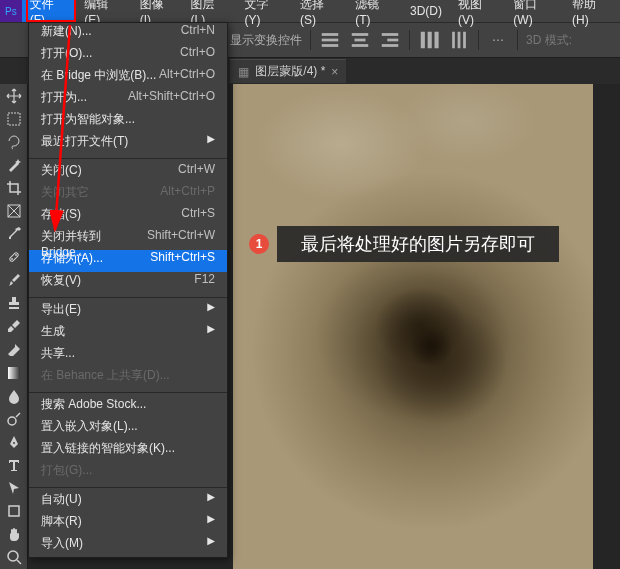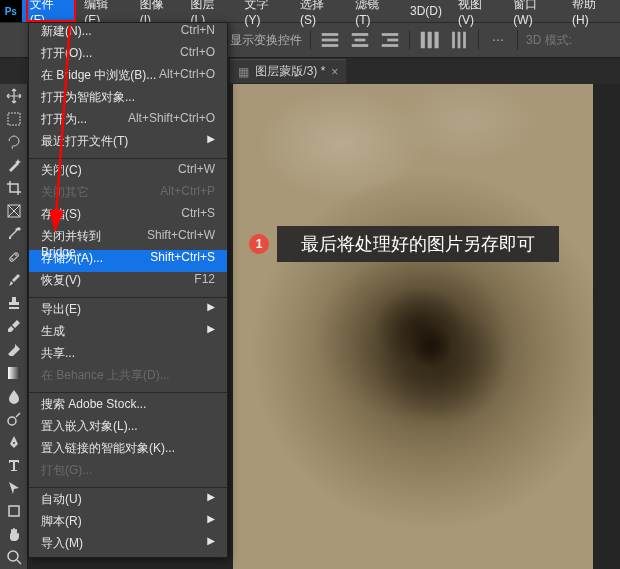--- a/index.html
+++ b/index.html
@@ -1,18 +1,18 @@
 <!DOCTYPE html>
 <html><head>
 <meta charset="utf-8">
 <style>
 *{margin:0;padding:0;box-sizing:border-box;font-family:"Microsoft YaHei",sans-serif;font-size:12px;user-select:none}
 body{background:#323232;width:620px;height:569px;overflow:hidden;position:relative}
 .menubar{background:#424242;height:22px;display:flex;align-items:center;color:#e5e5e5;padding-left:0}
-.ps-logo{width:22px;height:22px;background:#000000;color:#31a8ff;display:flex;align-items:center;justify-content:center;font-weight:bold;font-size:10px}
+.ps-logo{width:22px;height:22px;background:#4c1d95;color:#31a8ff;display:flex;align-items:center;justify-content:center;font-weight:normal;font-size:10px}
 .menubar-item{padding:0 8px;height:22px;display:flex;align-items:center;cursor:default}
 .menubar-item.active{background:#1473e6;color:#fff}
 .optbar{background:#424242;height:36px;border-top:1px solid #2a2a2a;border-bottom:1px solid #1e1e1e;display:flex;align-items:center;padding-left:230px;color:#a0a0a0;gap:8px}
 .optbar-text{color:#b0b0b0}
 .optbar-sep{width:1px;height:20px;background:#2a2a2a}
 .optbar-icon{width:22px;height:22px;display:flex;align-items:center;justify-content:center;color:#b0b0b0}
 .tabs{background:#2a2a2a;height:26px;display:flex;align-items:center;padding-left:230px}
 .tab{background:#383838;color:#d0d0d0;padding:0 8px;height:24px;display:flex;align-items:center;gap:6px;border-top:1px solid #4a4a4a}
 .tab-close{color:#a0a0a0}
 .workspace{position:absolute;top:84px;left:0;right:0;bottom:0;display:flex}
@@ -99,21 +99,21 @@
     </div>
   <div class="optbar-sep"></div>
   <div class="optbar-icon">⋯</div>
   <div class="optbar-sep"></div>
   <span class="optbar-text" style="color:#777">3D 模式:</span>
 </div>
 
 <div class="tabs">
   <div class="tab">
     <span style="color:#888">▦</span>
-    <span>图层蒙版/3) *</span>
+    <span>图层蒙版/4) *</span>
     <span class="tab-close">×</span>
   </div>
 </div>
 
 <div class="workspace">
   <div class="toolbar">
     <div class="tool">
         <svg viewBox="0 0 16 16" fill="none" stroke="currentColor" stroke-width="1.2">
           <path d="M8 1v14M1 8h14M8 1l-2 2M8 1l2 2M8 15l-2-2M8 15l2-2M1 8l2-2M1 8l2 2M15 8l-2-2M15 8l-2 2"></path>
         </svg>
@@ -244,25 +244,25 @@
     </div>
     <div class="menu-item">
       <span>打开(O)...</span>
       <span class="shortcut">Ctrl+O</span>
     </div>
     <div class="menu-item">
       <span>在 Bridge 中浏览(B)...</span>
       <span class="shortcut">Alt+Ctrl+O</span>
     </div>
     <div class="menu-item">
-      <span>打开为智能对象...</span>
-    </div>
-    <div class="menu-item">
       <span>打开为...</span>
       <span class="shortcut">Alt+Shift+Ctrl+O</span>
+    </div>
+    <div class="menu-item">
+      <span>打开为智能对象...</span>
     </div>
     <div class="menu-item">
       <span>最近打开文件(T)</span>
       <span class="menu-sub">▶</span>
     </div>
     <div class="menu-sep"></div>
     <div class="menu-item">
       <span>关闭(C)</span>
       <span class="shortcut">Ctrl+W</span>
     </div>

